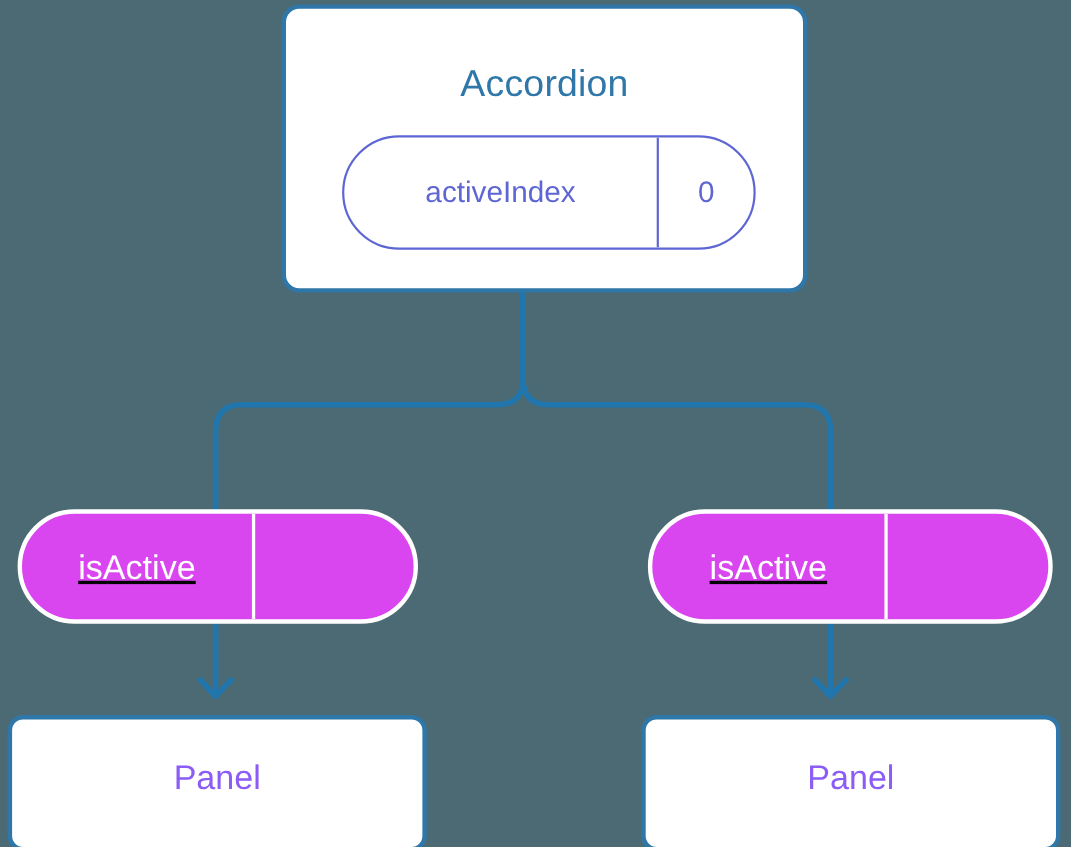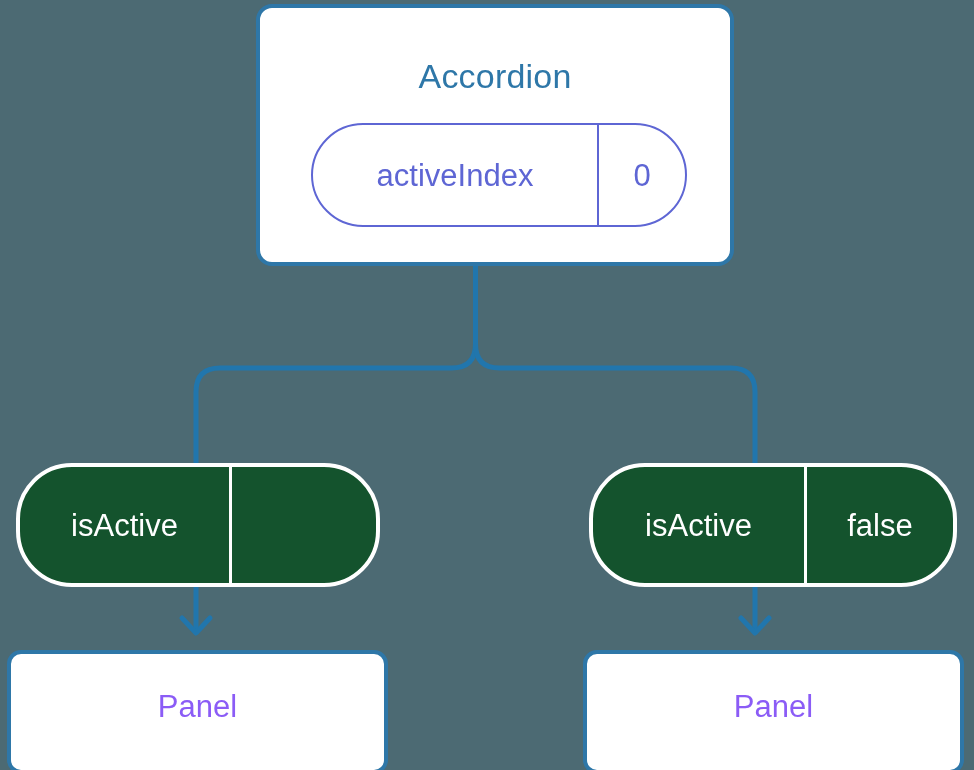--- a/index.html
+++ b/index.html
@@ -76,43 +76,44 @@
     top: 115px;
     width: 376px;
     height: 104px;
   }
   .pill-outline .pill-key,
   .pill-outline .pill-val {
     display: flex;
     align-items: center;
     justify-content: center;
     color: #5e66d4;
-    font-size: 31px;
+    font-size: 27px;
     line-height: 1;
   }
   .pill-outline .pill-key {
     flex: 0 0 284px;
     border-right: 2px solid #5e66d4;
   }
   .pill-outline .pill-val {
     flex: 1 1 auto;
   }
 
   
   .pill-filled {
     position: absolute;
     box-sizing: border-box;
     display: flex;
     align-items: stretch;
-    background: #14532d;
+    background: #d946ef;
     border: 4px solid #ffffff;
     border-radius: 56px;
     overflow: hidden;
     top: 463px;
-    height: 124px;
+    height: 104px;
+    text-decoration: underline;
   }
   .pill-filled .pill-key,
   .pill-filled .pill-val {
     display: flex;
     align-items: center;
     justify-content: center;
     color: #ffffff;
     font-size: 31px;
     line-height: 1;
   }
@@ -191,21 +192,20 @@
       <div class="pill-val">0</div>
     </div>
   </div>
 
   <div class="pill-filled" id="pill-left">
     <div class="pill-key">isActive</div>
   </div>
 
   <div class="pill-filled" id="pill-right">
     <div class="pill-key">isActive</div>
-    <div class="pill-val">false</div>
   </div>
 
   <div class="panel-card" id="panel-left">
     <div class="panel-label">Panel</div>
   </div>
 
   <div class="panel-card" id="panel-right">
     <div class="panel-label">Panel</div>
   </div>
 

